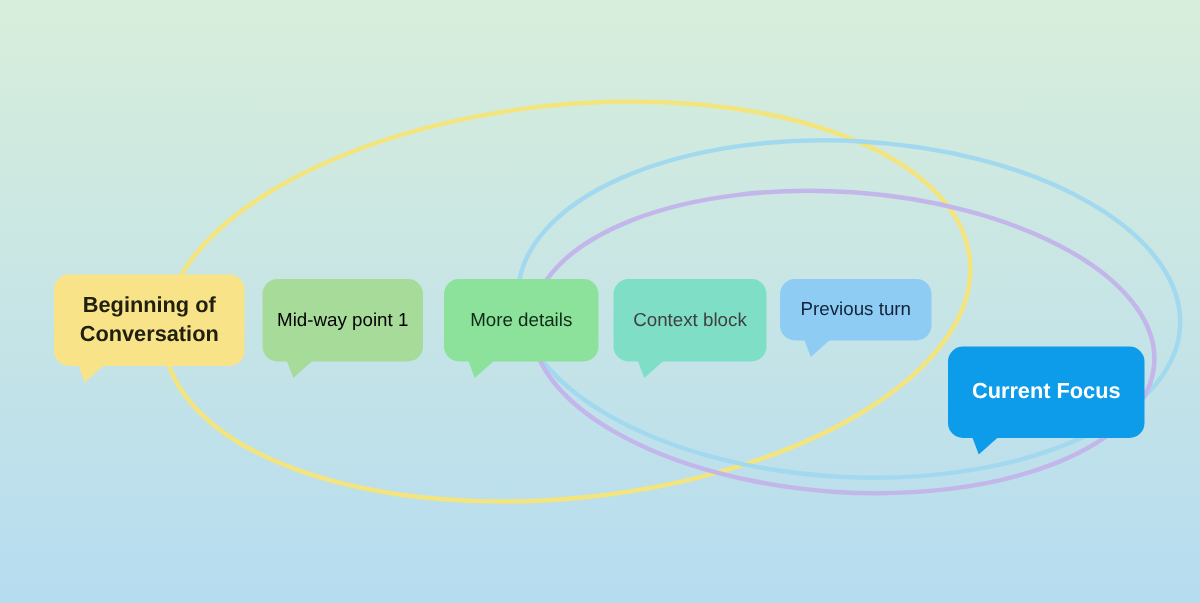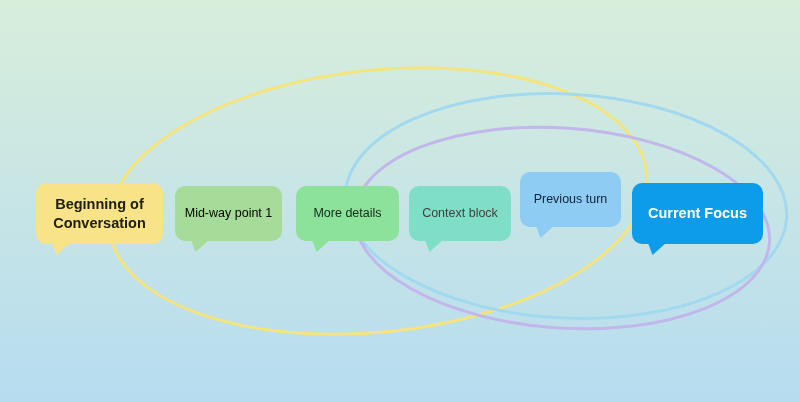--- a/index.html
+++ b/index.html
@@ -46,21 +46,21 @@
   }
   .emph {
     font-weight: 700;
     font-size: 14.5px;
     white-space: normal;
   }
   .b1 { left: 36px;  top: 183px; width: 127px; height: 61px; }
   .b2 { left: 175px; top: 186px; width: 107px; height: 55px; }
   .b3 { left: 296px; top: 186px; width: 103px; height: 55px; }
   .b4 { left: 409px; top: 186px; width: 102px; height: 55px; }
-  .b5 { left: 520px; top: 172px; width: 101px; height: 55px; }
+  .b5 { left: 520px; top: 186px; width: 101px; height: 41px; }
   .b6 { left: 632px; top: 183px; width: 131px; height: 61px; }
 </style>
 </head>
 <body>
 
 <div id="canvas" style="background: linear-gradient(rgb(216, 238, 219) 0%, rgb(182, 220, 240) 100%);">
 
   <svg id="loops" width="800" height="402" viewBox="0 0 800 402" xmlns="http://www.w3.org/2000/svg">
     <ellipse cx="378" cy="201" rx="270" ry="131" fill="none" stroke-width="3" transform="rotate(-6 378 201)" stroke="#f4e47e"></ellipse>
     <ellipse cx="566" cy="206" rx="221" ry="112" fill="none" stroke-width="3" transform="rotate(3 566 206)" stroke="#a3d9ef"></ellipse>
@@ -85,18 +85,18 @@
   <div class="bubble b4" style="background: rgb(127, 223, 198); color: #404040;">
     <span class="label">Context block</span>
     <span class="tail"></span>
   </div>
 
   <div class="bubble b5" style="background: rgb(143, 204, 243); color: rgb(15, 36, 56);">
     <span class="label">Previous turn</span>
     <span class="tail"></span>
   </div>
 
-  <div class="bubble b6 emph" style="background: rgb(13, 156, 234); color: rgb(255, 255, 255);">
+  <div class="bubble b6 emph" style="background: rgb(13, 156, 234); color: rgb(255, 255, 255); margin-top: 48px;">
     <span class="label">Current Focus</span>
     <span class="tail"></span>
   </div>
 
 </div>
 
 </body></html>

